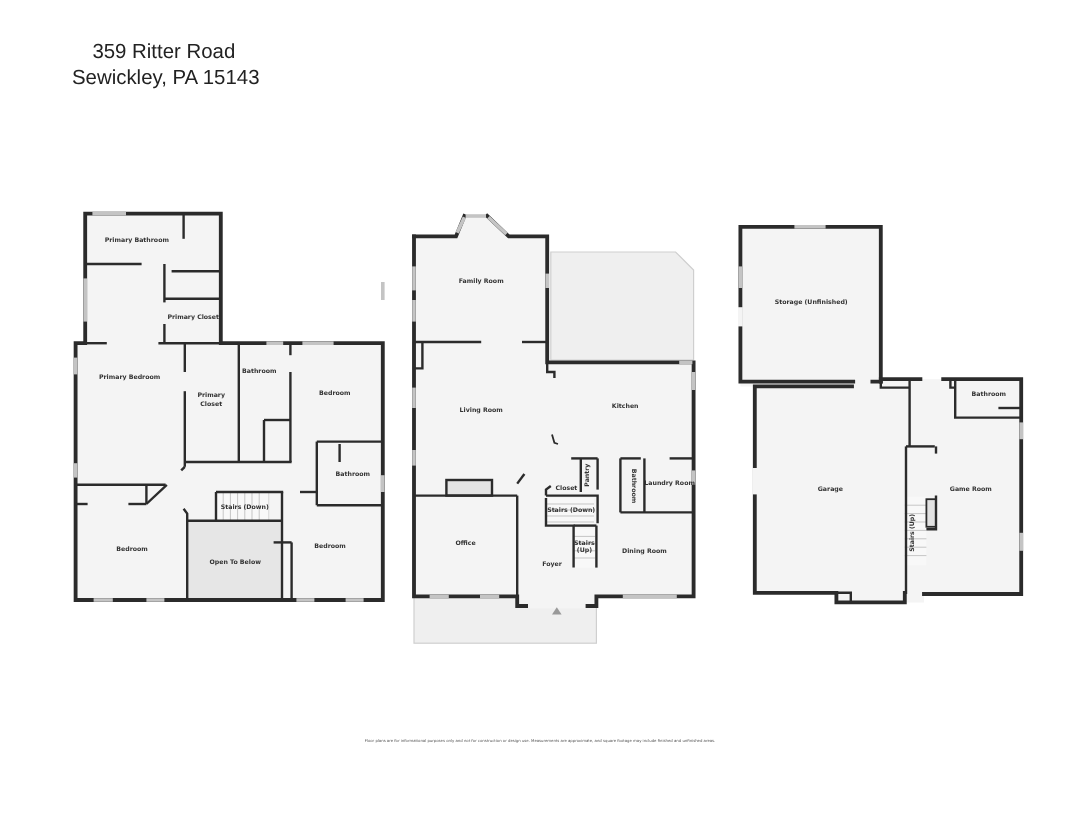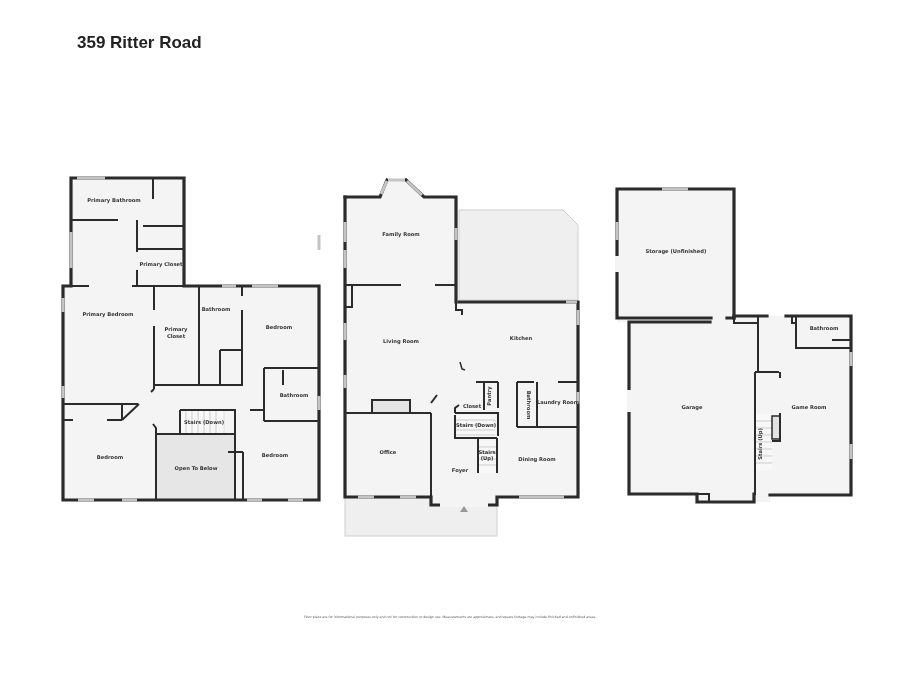--- a/index.html
+++ b/index.html
@@ -1,36 +1,37 @@
 <!DOCTYPE html>
 <html><head>
 <meta charset="utf-8">
 <style>
   html, body { margin: 0; padding: 0; background: #ffffff; }
   body { width: 900px; height: 695px; position: relative; overflow: hidden; font-family: "Liberation Sans", "DejaVu Sans", sans-serif; }
   .address { position: absolute; left: 60px; top: 32px; color: #222; font-size: 17px; line-height: 22px; }
   .address div { white-space: nowrap; }
-  .address .l1 { padding-left: 17px; font-weight: bold; }
+  .address .l1 { padding-left: 17px; }
   svg.plan { position: absolute; left: 0; top: 0; }
   .wall { stroke: #2b2b2b; stroke-width: 3.2; fill: none; stroke-linecap: square; }
   .wall-thin { stroke: #2b2b2b; stroke-width: 2; fill: none; }
   .floor { fill: #f4f4f4; }
   .floor-dark { fill: #e6e6e6; }
   .window { stroke: #c4c4c4; stroke-width: 3; }
   .door-gap { stroke: #f4f4f4; stroke-width: 4; }
   .room-label { font-family: "DejaVu Sans", sans-serif; font-size: 5.2px; fill: #333; text-anchor: middle; font-weight: bold; }
   .patio { fill: #efefef; stroke: #cfcfcf; stroke-width: 1; }
   .stairs line { stroke: #bbb; stroke-width: 0.7; }
   .disclaimer { position: absolute; left: 0; width: 900px; top: 615px; text-align: center; font-size: 3.2px; color: #555; font-family: "DejaVu Sans", sans-serif; }
 </style>
 </head>
 <body>
 
 <div class="address">
   <div class="l1">359 Ritter Road</div>
+  <div>Sewickley, PA 15143</div>
 </div>
 
 <svg class="plan" width="900" height="695" viewBox="0 0 900 695">
 
   <g>
 
     <path class="floor" d="M71,178 H184 V286 H319 V500 H63 V286 H71 Z"></path>
     <rect class="floor-dark" x="156" y="434" width="79" height="66"></rect>
 
     <g class="stairs">

